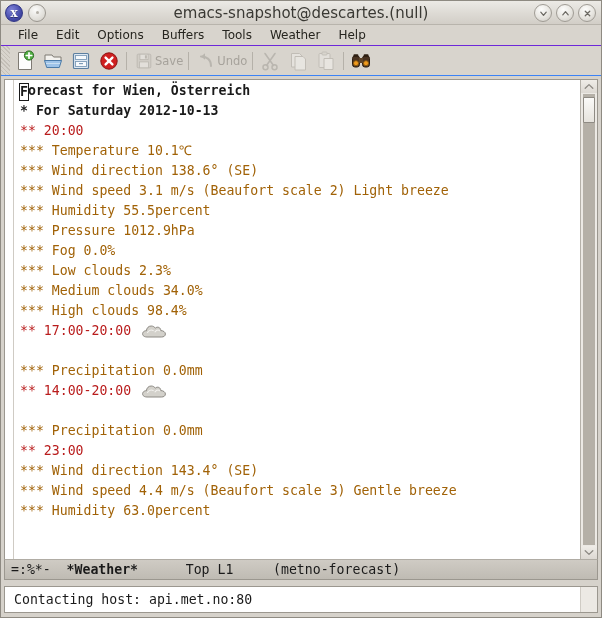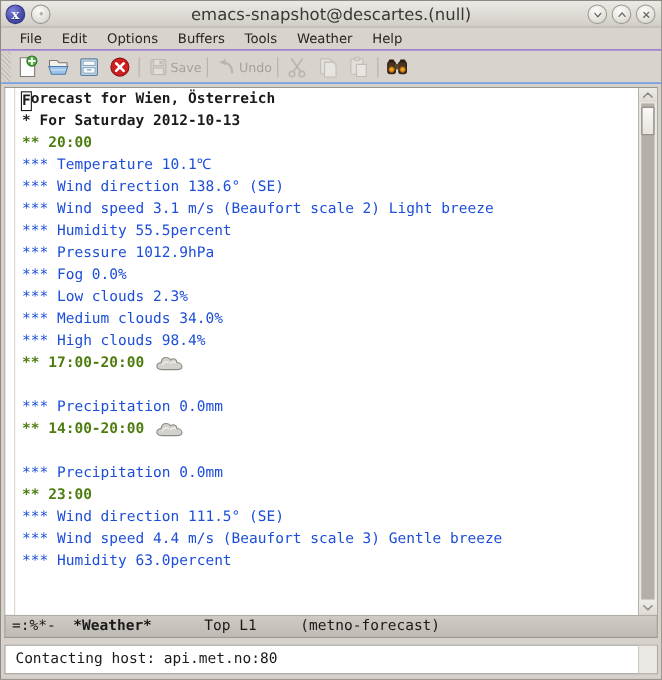--- a/index.html
+++ b/index.html
@@ -200,22 +200,22 @@
     font-family: "DejaVu Sans Mono", monospace;
     font-size: 13.2px;
     line-height: 20px;
     height: 20px;
     white-space: pre;
     padding-left: 6px;
     color: #2b2b2b;
     letter-spacing: 0px;
   }
   .line.plain   { color: #1a1a1a; font-weight: bold; }
-  .line.lvl1    { color: #4d7c0f; font-weight: bold; }
-  .line.lvl2    { color: #1d4ed8; }
+  .line.lvl1    { color: #b91c1c; font-weight: normal; }
+  .line.lvl2    { color: #a16207; }
   .line.blank   { color: transparent; }
   .cursor-box {
     display: inline-block;
     border: 1px solid #1a1a1a;
     margin: 0 -1px;
     padding: 0;
     line-height: 16px;
     position: relative;
     top: 1px;
   }
@@ -434,21 +434,21 @@
           <div class="line blank">&nbsp;</div>
           <div class="line lvl2">*** Precipitation 0.0mm</div>
           <div class="line lvl1">** 14:00-20:00 <svg class="cloud" width="26" height="16" viewBox="0 0 26 16">
               <path d="M6 14 C2.4 14 1 11.8 1.8 9.8 C2.5 8 4.6 7.6 5.4 7.8 C5.6 5 7.6 3 10.2 3 C12.2 3 13.6 4 14.3 5.2 C15.2 4.2 16.6 3.9 17.8 4.4 C19.2 5 19.8 6.3 19.8 7.6 C22.2 7.6 24.4 9 24.4 11 C24.4 12.9 22.7 14 20.6 14 Z" fill="#d3d1cb" stroke="#8d8a84" stroke-width="1"></path>
               <path d="M6.5 9.5 C8 7.3 10.5 6.7 12.2 7.6" fill="none" stroke="#f3f2ef" stroke-width="1.1" stroke-linecap="round"></path>
               <path d="M14 8.8 C15.4 7.1 17.4 6.8 18.6 7.6" fill="none" stroke="#f3f2ef" stroke-width="1.1" stroke-linecap="round"></path>
             </svg></div>
           <div class="line blank">&nbsp;</div>
           <div class="line lvl2">*** Precipitation 0.0mm</div>
           <div class="line lvl1">** 23:00</div>
-          <div class="line lvl2">*** Wind direction 111.5° (SE)</div>
+          <div class="line lvl2">*** Wind direction 143.4° (SE)</div>
           <div class="line lvl2">*** Wind speed 4.4 m/s (Beaufort scale 3) Gentle breeze</div>
           <div class="line lvl2">*** Humidity 63.0percent</div>
         </div>
       <div id="scrollwrap">
         <div class="sb-arrow">
           <svg width="10" height="7" viewBox="0 0 10 7">
               <path d="M1.2 5.3 L5 1.6 L8.8 5.3" fill="none" stroke="#8d8a84" stroke-width="1.3" stroke-linecap="round" stroke-linejoin="round"></path>
             </svg>
         </div>
         <div id="sb-track">

